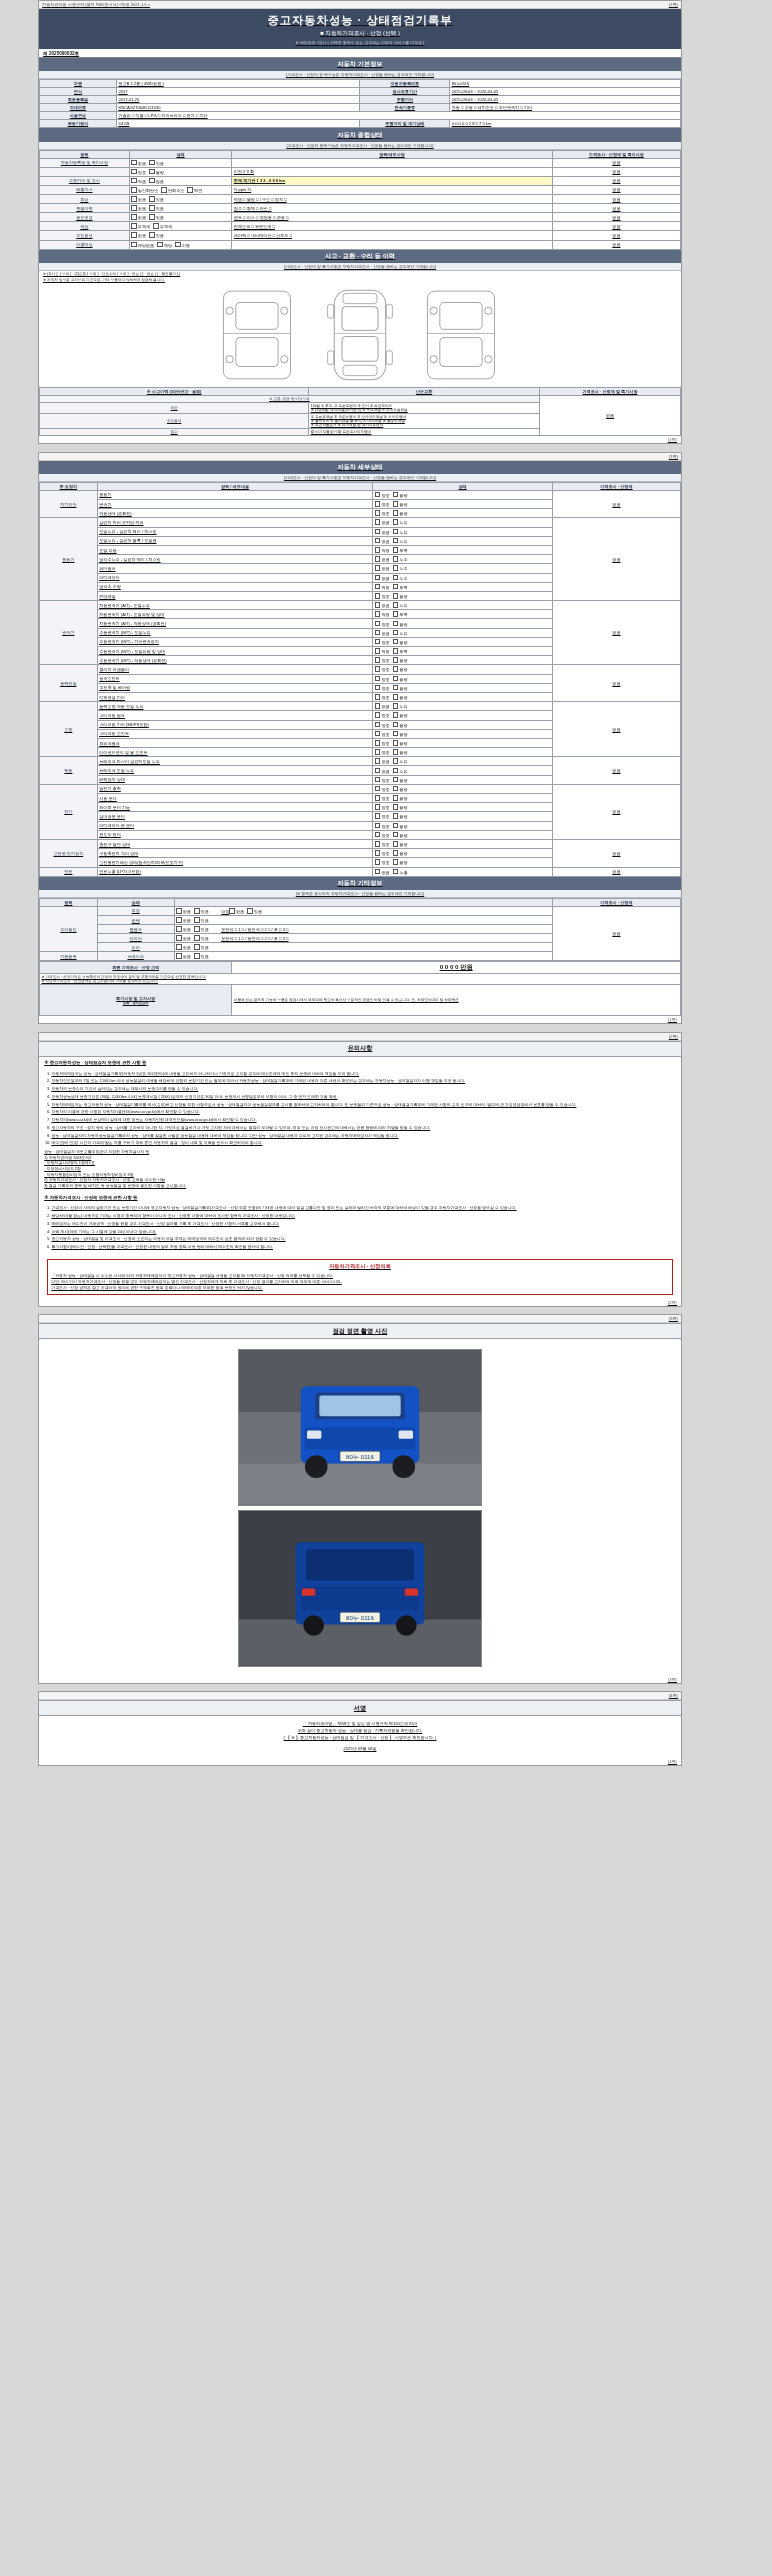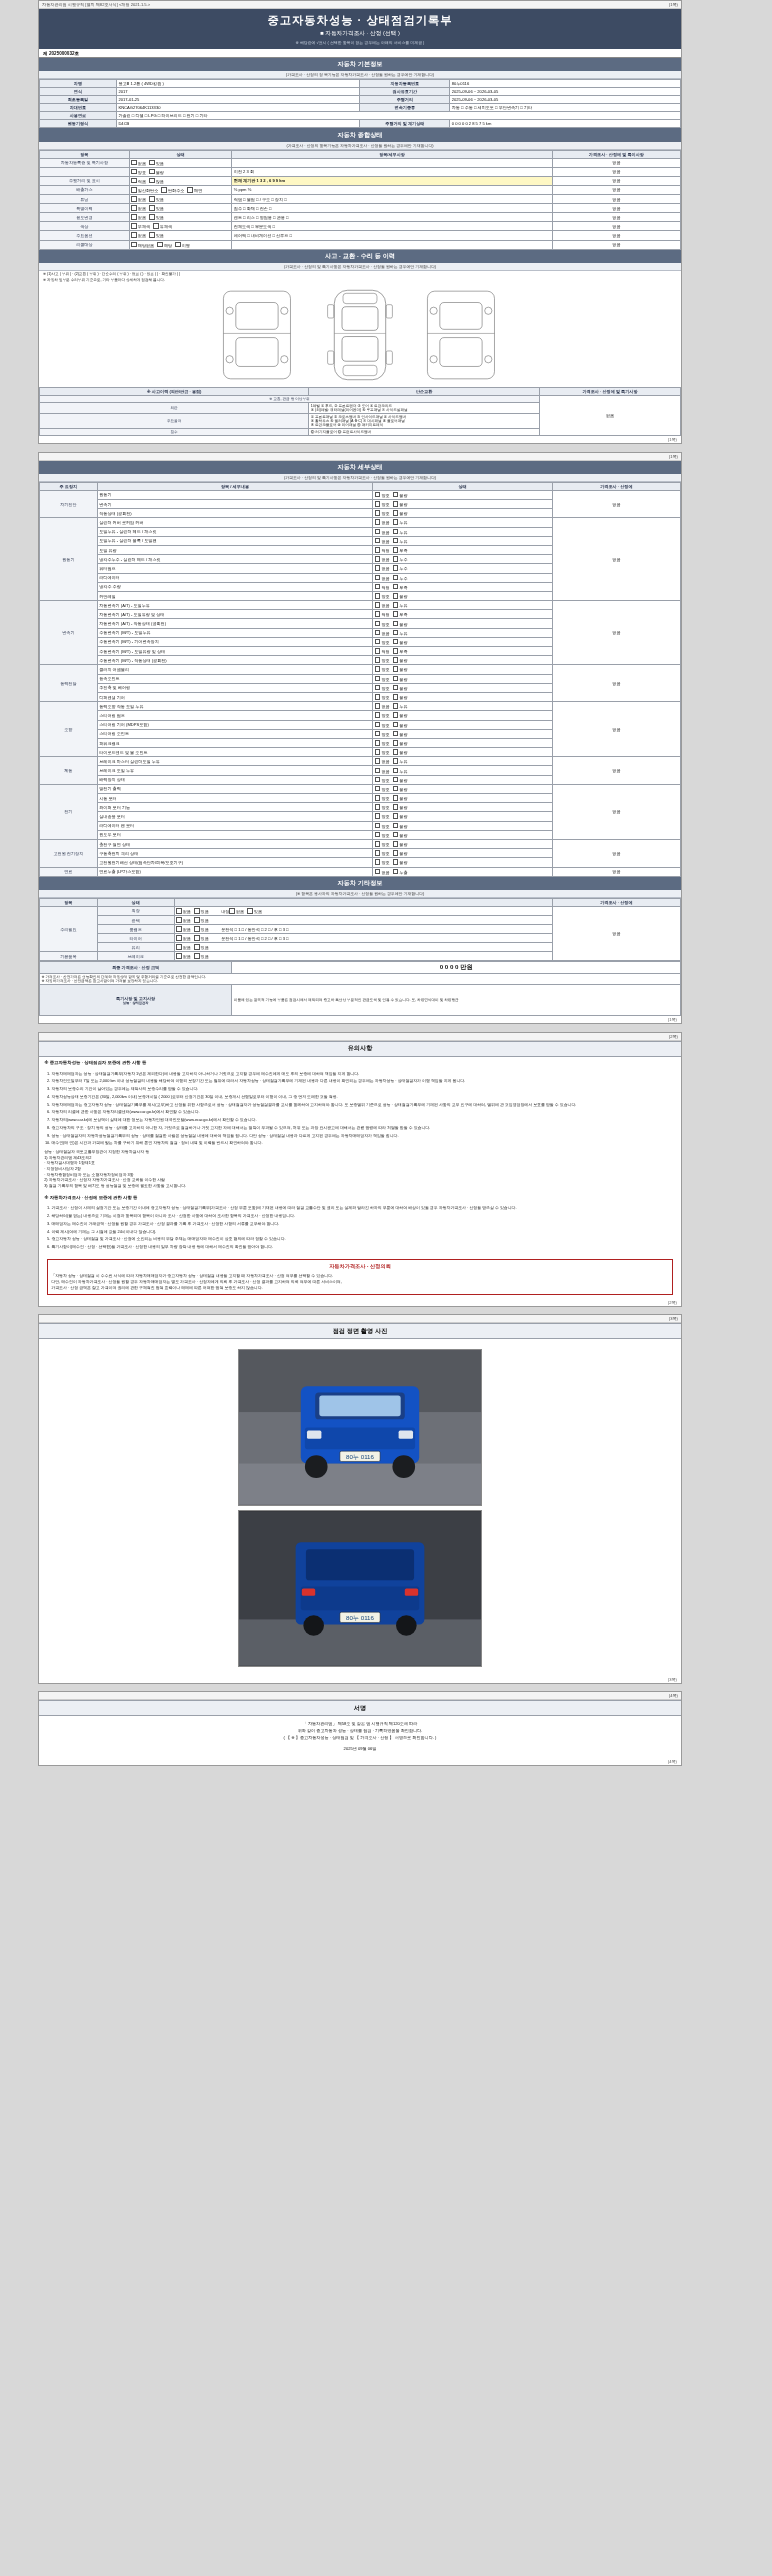--- a/index.html
+++ b/index.html
@@ -1,17 +1,17 @@
 <!DOCTYPE html>
 <html lang="ko" style="font-size:8.2px"><head>
 <meta charset="utf-8">
 <style>
   html,body{margin:0;padding:0;background:#d8d8d8;}
   body{font-family:"Liberation Sans","DejaVu Sans",sans-serif;color:#111;}
-  #page{width:720px;min-height:2576px;position:relative;background:#d8d8d8;padding:0;}
+  #page{width:720px;min-height:2576px;position:relative;background:#d8d8d8;padding:0;text-decoration:underline;}
   .sheet{width:644px;margin:0 auto 7.2px auto;background:#fff;border:0.5px solid #9a9a9a;box-sizing:border-box;position:relative;}
   .sheet-top{font-size:4.1px;color:#444;padding:1px 3.1px;display:flex;justify-content:space-between;border-bottom:0.5px solid #ccc;background:#f4f4f4;}
   .sheet-foot{font-size:4.1px;color:#555;text-align:right;padding:1px 4.1px;}
   .title-band{background:#3d4b63;color:#fff;text-align:center;padding:4.1px 2.1px 4.6px 2.1px;}
   .title-band .t1{font-size:11.3px;font-weight:bold;letter-spacing:1px;}
   .title-band .t2{font-size:5.7px;margin-top:2.1px;}
   .title-band .t3{font-size:3.9px;margin-top:1.5px;color:#cfd8e6;}
   .docno{font-size:4.6px;font-weight:bold;padding:1.5px 4.1px;border-bottom:0.5px solid #888;}
   .secbar{background:#5c6b82;color:#fff;text-align:center;font-size:6.2px;font-weight:bold;padding:2.1px;}
   .secsub{background:#eceff4;color:#333;text-align:center;font-size:3.9px;padding:1px;border-bottom:0.5px solid #b9bfc9;}

